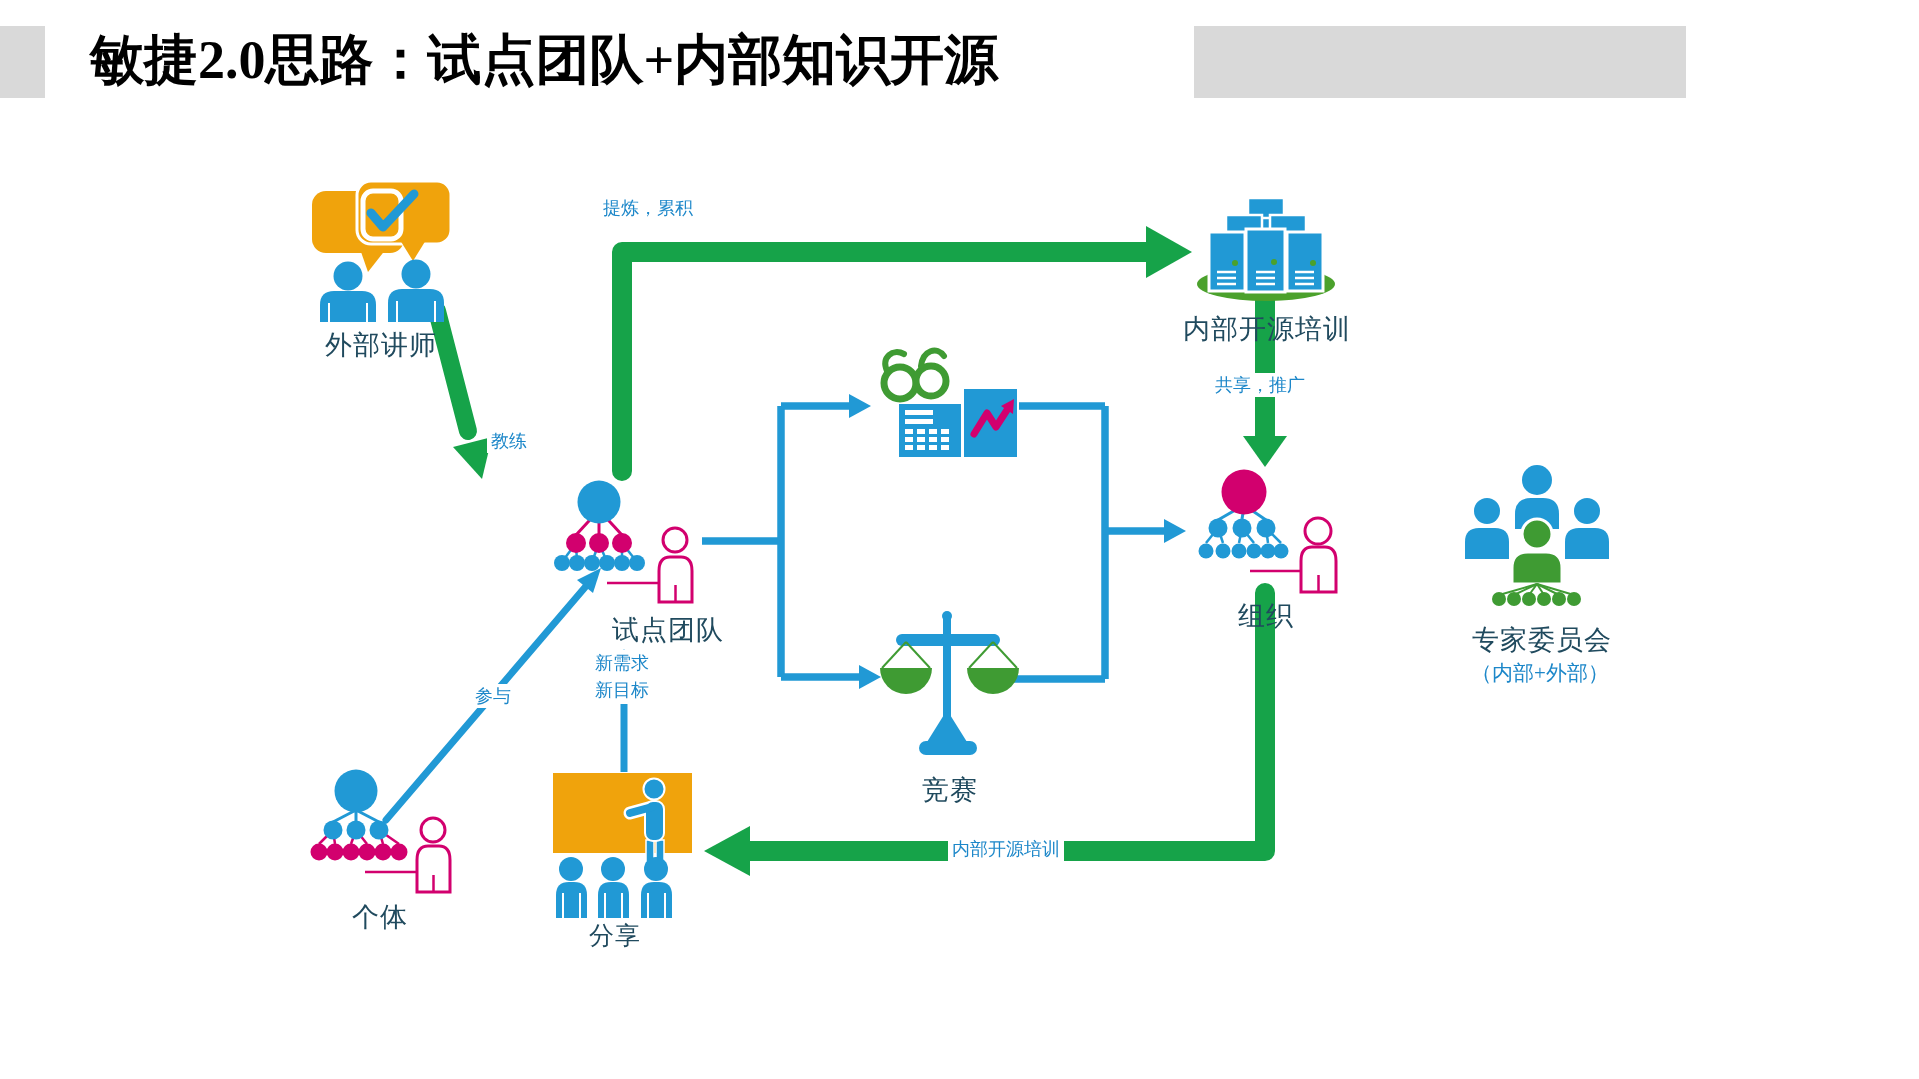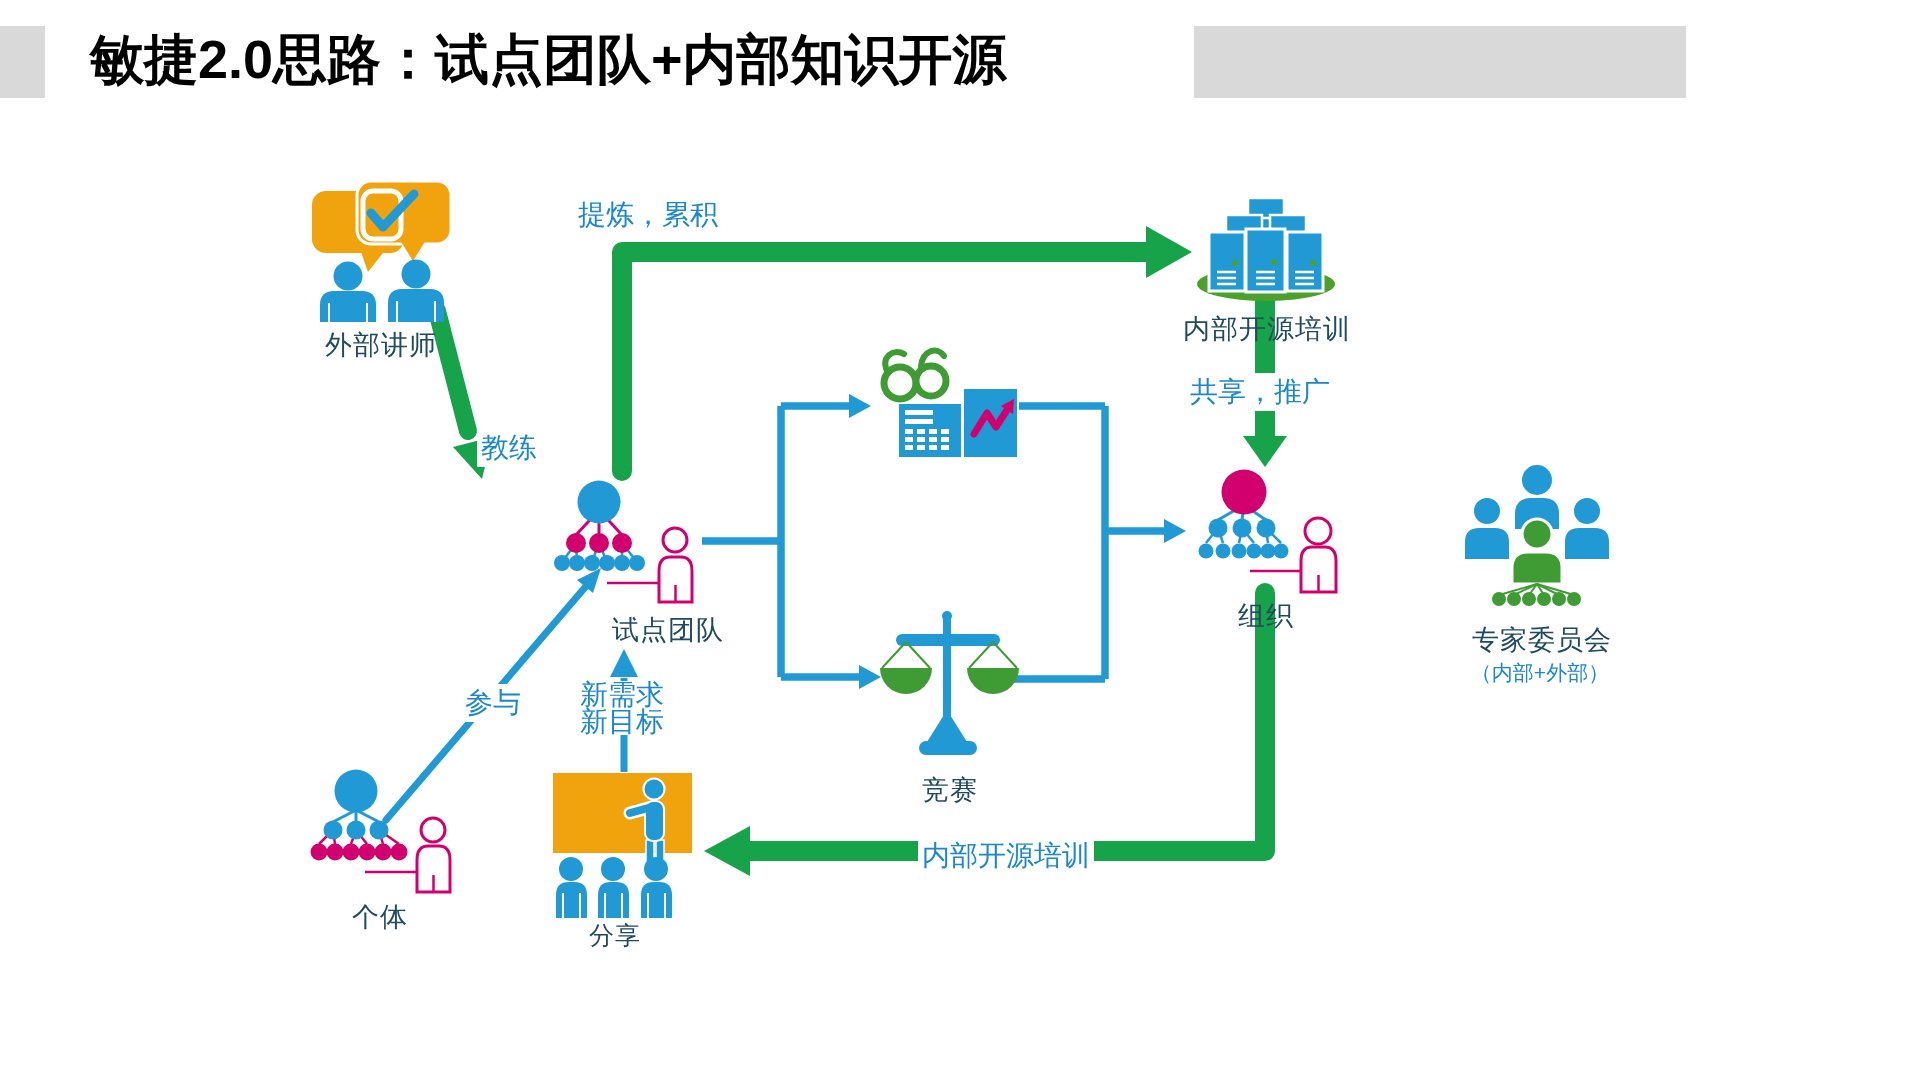--- a/index.html
+++ b/index.html
@@ -1,21 +1,21 @@
 <!DOCTYPE html>
 <html><head>
 <meta charset="utf-8">
 <style>
   html,body{margin:0;padding:0;background:#fff;}
   #slide{position:relative;width:1686px;height:1079px;background:#fff;overflow:hidden;
-         font-family:Liberation Sans, sans-serif;}
+         font-family:Liberation Serif, serif;}
   .lbl{position:absolute;white-space:nowrap;transform:translateX(-50%);
        color:#204A5E;font-size:27px;letter-spacing:1px;z-index:5;}
   .alb{position:absolute;white-space:nowrap;transform:translateX(-50%);
-       color:#1C87C9;font-size:28px;z-index:6;}
+       color:#1C87C9;font-size:18px;z-index:6;}
   .wbg{background:#fff;padding:0 4px;}
   .graybar{position:absolute;background:#D9D9D9;z-index:1;}
   #title{position:absolute;left:90px;top:24px;font-size:54px;font-weight:800;
          color:#000;z-index:2;white-space:nowrap;}
   #pagenum{position:absolute;left:1832px;top:1032px;color:#8A8A8A;font-size:26px;z-index:2;}
   svg{position:absolute;left:0;top:0;z-index:3;}
   .twoline{text-align:center;line-height:27px;}
 </style>
 </head>
 <body>
@@ -303,20 +303,20 @@
   <div class="lbl" style="left:1266px;top:598px;">组织</div>
   <div class="lbl" style="left:380px;top:899px;">个体</div>
   <div class="lbl" style="left:615px;top:919px;font-size:25px;">分享</div>
   <div class="lbl" style="left:1542px;top:622px;">专家委员会</div>
   <div class="alb" style="left:1540px;top:659px;font-size:21px;">（内部+外部）</div>
 
   <div class="alb wbg" style="left:509px;top:392px;margin-top:37px;">教练</div>
   <div class="alb" style="left:648px;top:196px;">提炼，累积</div>
   <div class="alb wbg" style="left:1260px;top:373px;">共享，推广</div>
   <div class="alb wbg" style="left:493px;top:684px;">参与</div>
-  <div class="alb wbg twoline" style="left:622px;top:681px;">
+  <div class="alb wbg twoline" style="left:622px;top:650px;">
     <div>新需求</div>
     <div>新目标</div>
   </div>
   <div class="alb wbg" style="left:1006px;top:837px;">内部开源培训</div>
 
   <div id="pagenum">4</div>
 </div>
 
 </body></html>

